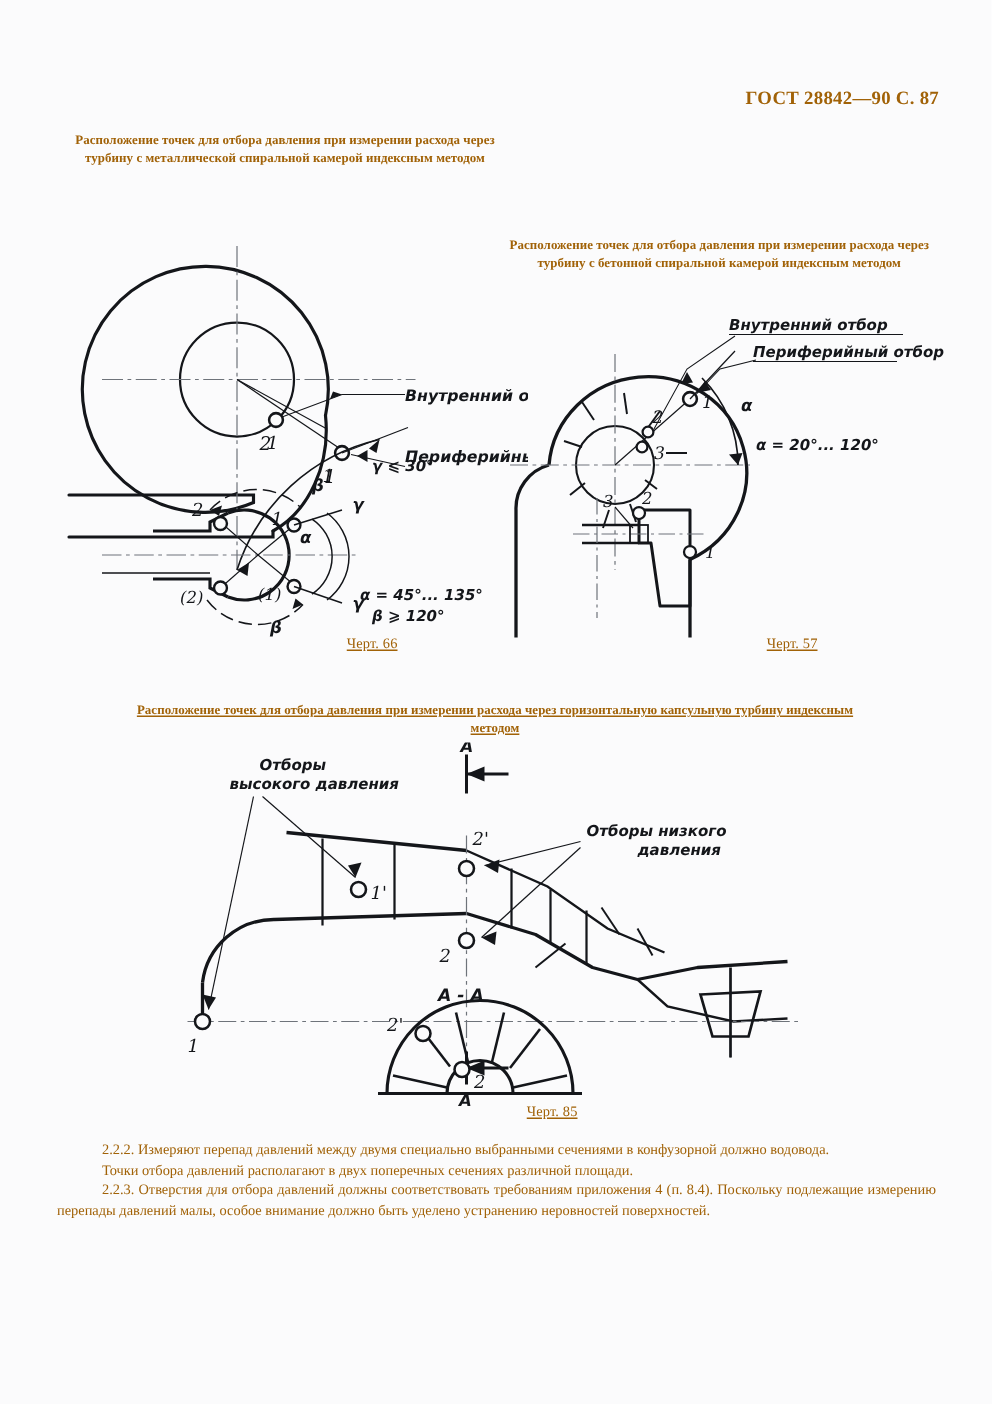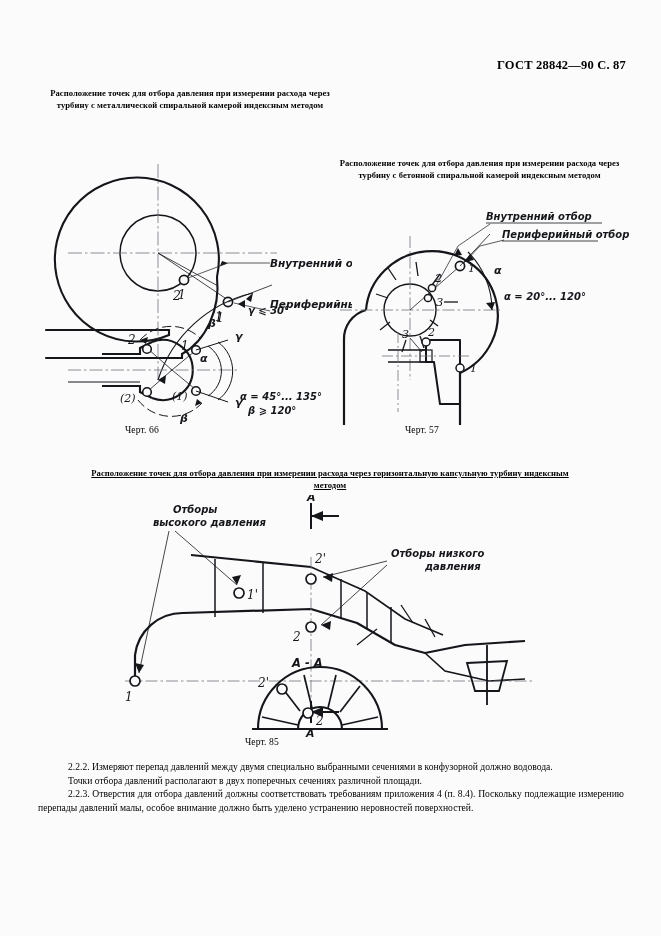--- a/index.html
+++ b/index.html
@@ -6,21 +6,21 @@
     margin: 0;
     padding: 0;
     background: #ffffff;
   }
   .page {
     position: relative;
     width: 661px;
     height: 936px;
     background: #fbfbfc;
     font-family: "Liberation Serif", serif;
-    color: #000000;
+    color: #a16207;
     overflow: hidden;
   }
   .header {
     position: absolute;
     top: 58px;
     right: 35px;
     font-size: 12.5px;
     font-weight: bold;
     letter-spacing: 0.2px;
     white-space: nowrap;
@@ -32,23 +32,24 @@
     font-weight: bold;
     line-height: 11.5px;
     letter-spacing: 0.05px;
   }
   #title-66 { left: 40px;  top: 88px;  width: 300px; }
   #title-67 { left: 333px; top: 158px; width: 293px; }
   #title-68 { left: 85px;  top: 468px; width: 490px; text-decoration: underline; }
 
   .fig-caption {
     position: absolute;
-    text-align: left;
+    text-align: right;
     font-size: 9.6px;
     letter-spacing: 0.1px;
+    text-decoration: underline;
   }
   #cap-66 { left: 125px; top: 424px; width: 140px; }
   #cap-67 { left: 405px; top: 424px; width: 140px; }
   #cap-68 { left: 245px; top: 736px; width: 140px; }
 
   .drawing { position: absolute; }
   #draw-66 { left: 32px;  top: 122px; width: 320px;  height: 300px; }
   #draw-67 { left: 340px; top: 190px; width: 300px;  height: 240px; }
   #draw-68 { left: 95px;  top: 495px; width: 470px;  height: 245px; }
 

